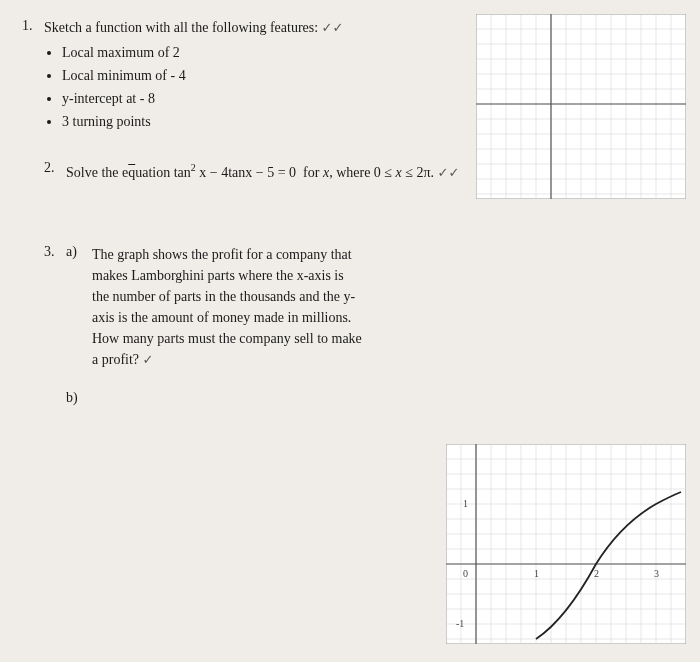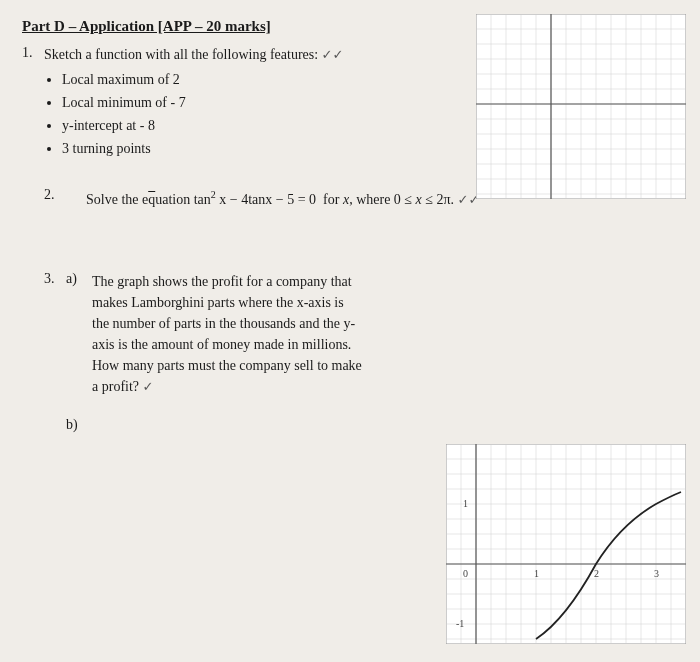--- a/index.html
+++ b/index.html
@@ -78,50 +78,48 @@
     .section-2 {
       margin-top: 6px;
       margin-bottom: 60px;
     }
     .section-3 {
       margin-top: 10px;
     }
     .eq-line {
       font-size: 14px;
       line-height: 1.6;
-      margin-left: 20px;
     }
     .eq-special {
       font-style: italic;
     }
     sup { font-size: 10px; }
     .part-b {
       margin-top: 16px;
     }
     .log-expr {
       font-style: italic;
     }
   </style>
 </head>
 <body>
 
 <div class="page">
 
-  <div class="part-header">Part D – Application [APP – 20 marks]</div>
 
   <div class="question-row">
     <div class="q-number">1.</div>
     <div class="q-content">
       <p>
         <span>Sketch a function with all the following features:</span>
         <span class="check-mark">✓✓</span>
       </p>
       <ul class="bullet-list">
         <li>Local maximum of 2</li>
-        <li>Local minimum of - 7</li>
+        <li>Local minimum of - 4</li>
         <li>y-intercept at - 8</li>
         <li>3 turning points</li>
       </ul>
     </div>
   </div>
 
   <div class="grid-container-1">
     <svg class="grid-svg" viewBox="0 0 210 185" xmlns="http://www.w3.org/2000/svg">
 
       <rect x="0" y="0" width="210" height="185" fill="white" stroke="#999" stroke-width="1"></rect>

